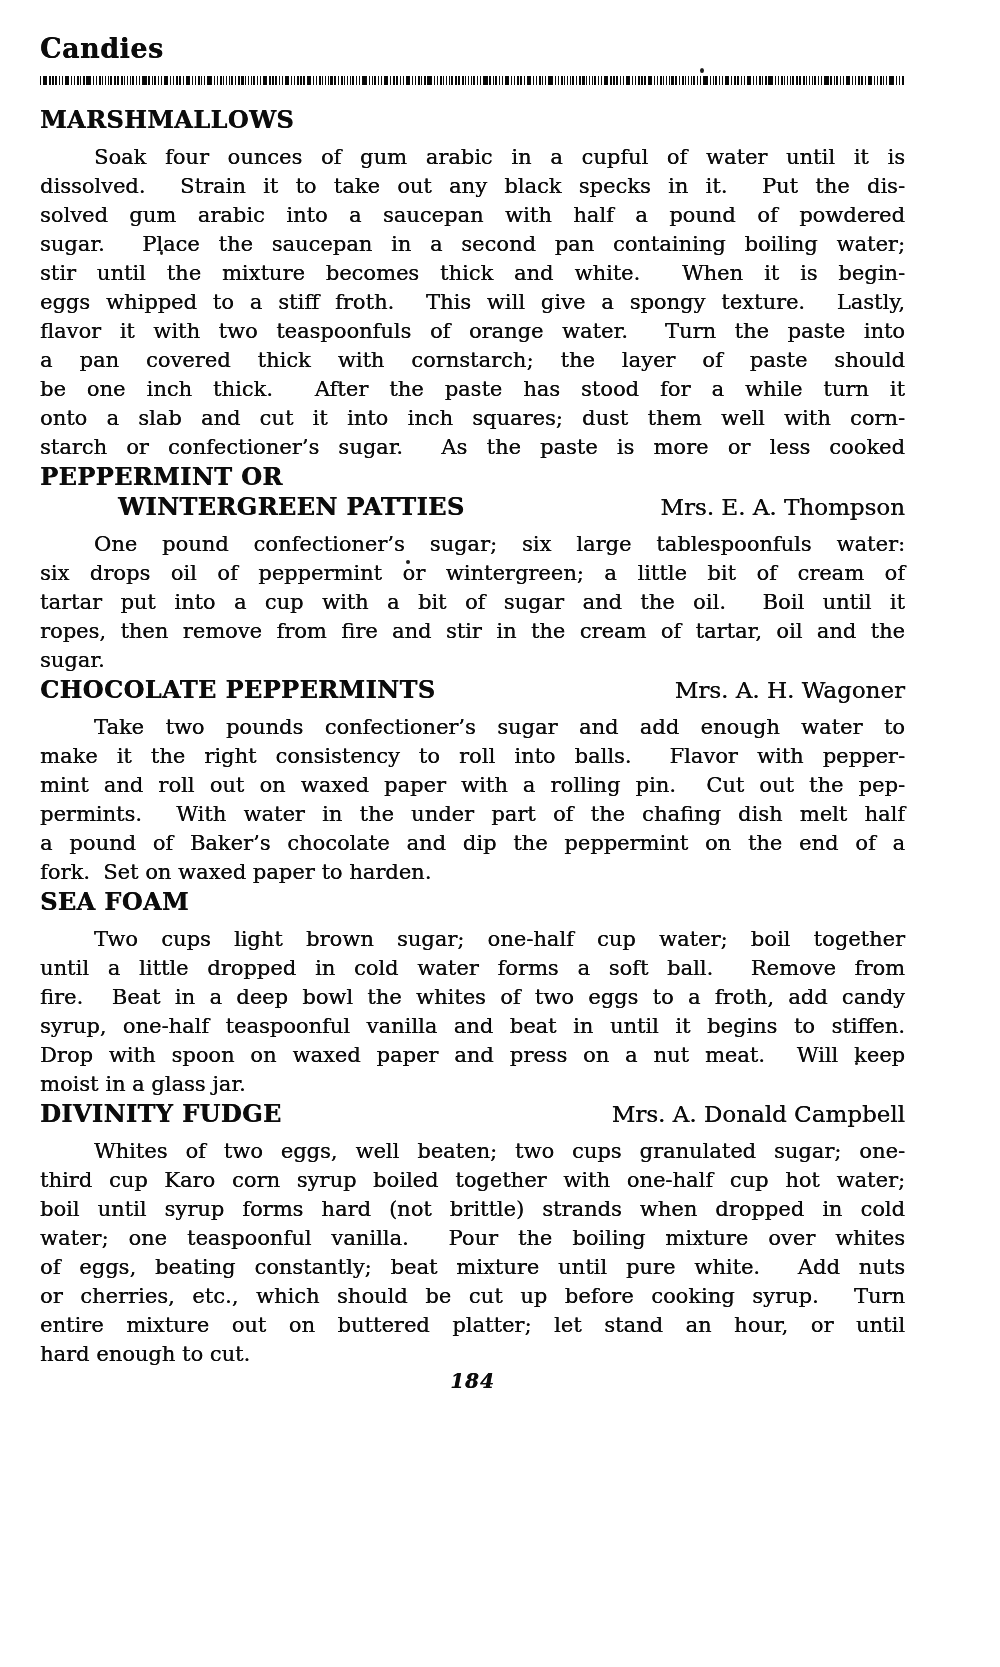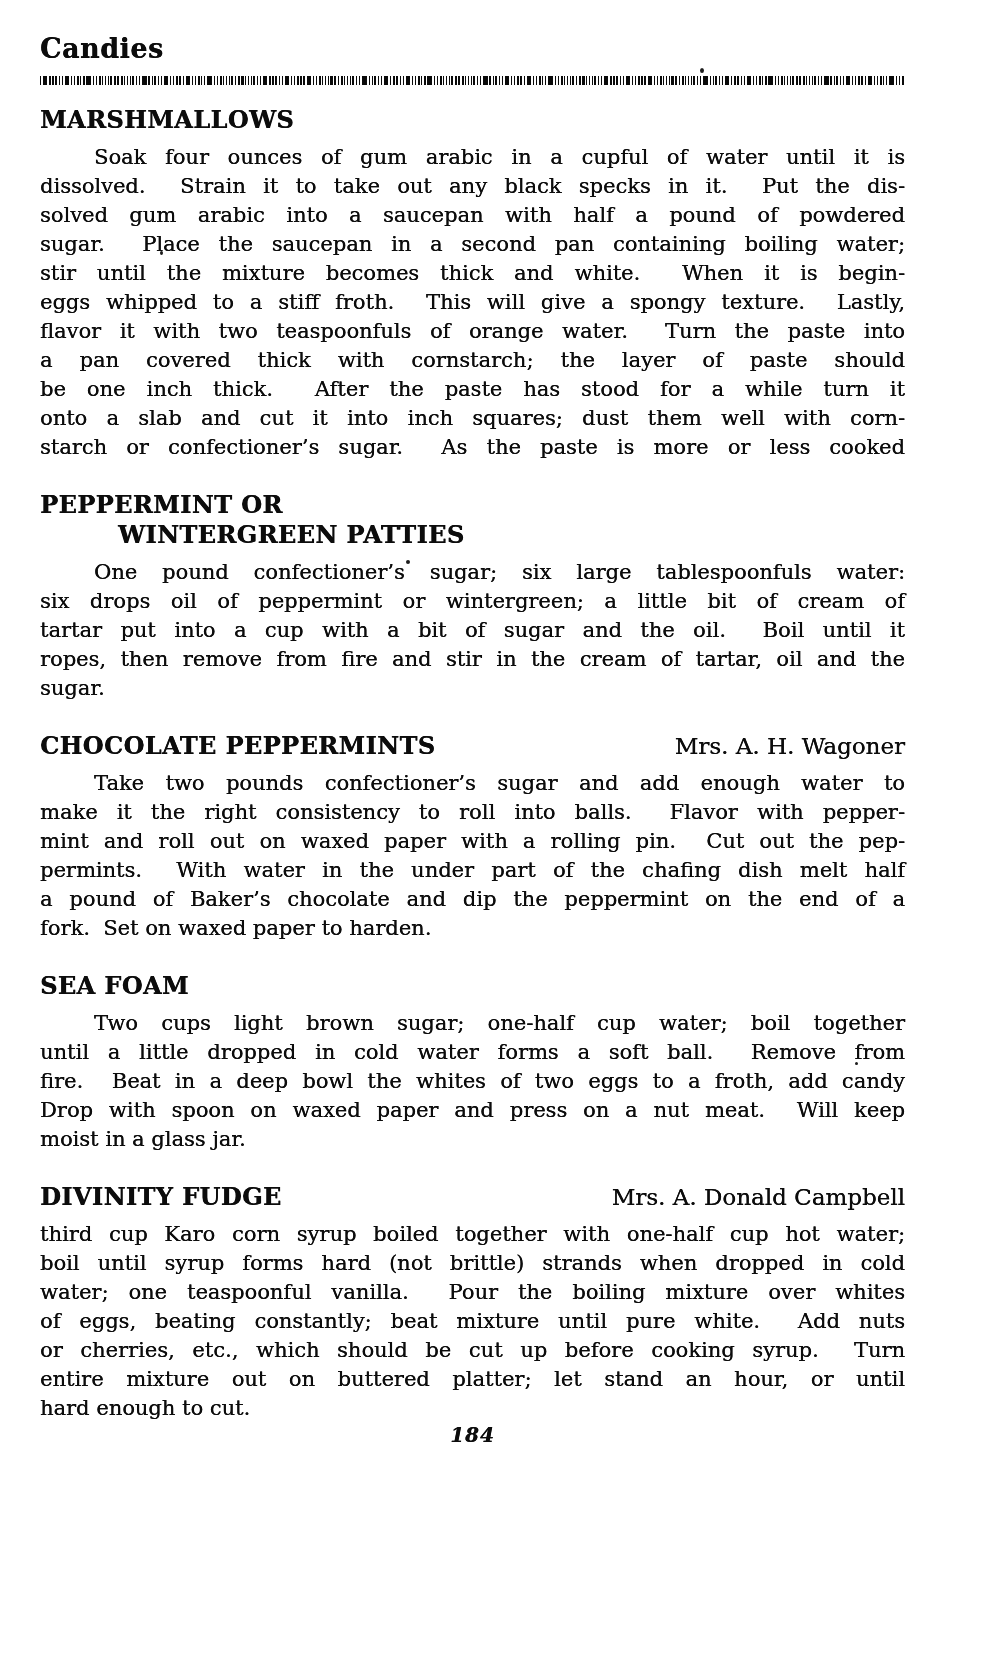--- a/index.html
+++ b/index.html
@@ -24,21 +24,21 @@
     margin-bottom: 12px;
     text-shadow: 0.3px 0 0 currentColor;
   }
   .rule {
     height: 9px;
     margin-bottom: 20px;
     background-image:
       repeating-linear-gradient(90deg, #0a0a0a 0px, #0a0a0a 1.2px, transparent 1.2px, transparent 3.1px),
       repeating-linear-gradient(90deg, transparent 0px, transparent 4.5px, #0a0a0a 4.5px, #0a0a0a 6px, transparent 6px, transparent 11px);
   }
-  .section { margin-top: 28px; }
+  .section { }
   main > .section:first-child { margin-top: 18px; }
   .sec-head { margin-bottom: 8px; }
   .head-row {
     display: flex;
     justify-content: space-between;
     align-items: center;
     line-height: 30px;
   }
   .head-row.indent { padding-left: 78px; }
   .sec-title {
@@ -108,20 +108,21 @@
         </div>
   </section>
 
   <section class="section">
     <div class="sec-head">
           <div class="head-row">
             <span class="sec-title">PEPPERMINT OR</span>
           </div>
           <div class="head-row indent">
             <span class="sec-title">WINTERGREEN PATTIES</span>
+            <span class="contributor">Mrs. E. A. Thompson</span>
           </div>
         </div>
     <div class="sec-body">
           <div class="line first">One pound confectioner’s sugar; six large tablespoonfuls water:</div>
           <div class="line">six drops oil of peppermint or wintergreen; a little bit of cream of</div>
           <div class="line">tartar put into a cup with a bit of sugar and the oil.  Boil until it</div>
           <div class="line">ropes, then remove from fire and stir in the cream of tartar, oil and the</div>
           <div class="line last">sugar.</div>
         </div>
   </section>
@@ -146,33 +147,35 @@
   <section class="section">
     <div class="sec-head">
           <div class="head-row">
             <span class="sec-title">SEA FOAM</span>
           </div>
         </div>
     <div class="sec-body">
           <div class="line first">Two cups light brown sugar; one-half cup water; boil together</div>
           <div class="line">until a little dropped in cold water forms a soft ball.  Remove from</div>
           <div class="line">fire.  Beat in a deep bowl the whites of two eggs to a froth, add candy</div>
+          <div class="line">syrup, one-half teaspoonful vanilla and beat in until it begins to stiffen.</div>
           <div class="line">Drop with spoon on waxed paper and press on a nut meat.  Will keep</div>
           <div class="line last">moist in a glass jar.</div>
         </div>
   </section>
 
   <section class="section">
     <div class="sec-head">
           <div class="head-row">
             <span class="sec-title">DIVINITY FUDGE</span>
             <span class="contributor">Mrs. A. Donald Campbell</span>
           </div>
         </div>
     <div class="sec-body">
+          <div class="line first">Whites of two eggs, well beaten; two cups granulated sugar; one-</div>
           <div class="line">third cup Karo corn syrup boiled together with one-half cup hot water;</div>
           <div class="line">boil until syrup forms hard (not brittle) strands when dropped in cold</div>
           <div class="line">water; one teaspoonful vanilla.  Pour the boiling mixture over whites</div>
           <div class="line">of eggs, beating constantly; beat mixture until pure white.  Add nuts</div>
           <div class="line">or cherries, etc., which should be cut up before cooking syrup.  Turn</div>
           <div class="line">entire mixture out on buttered platter; let stand an hour, or until</div>
           <div class="line last">hard enough to cut.</div>
         </div>
   </section>
 </main>

